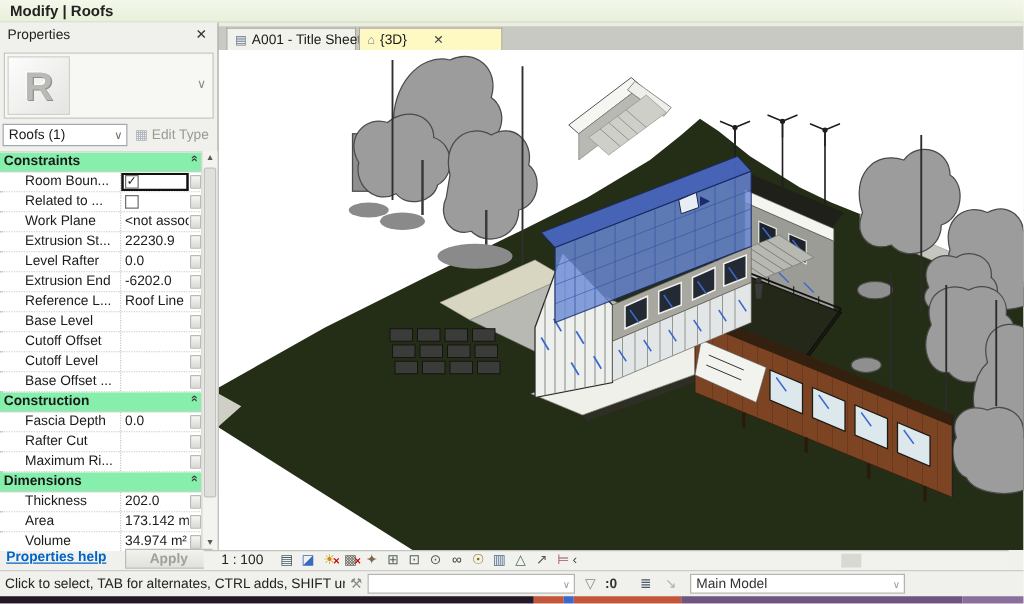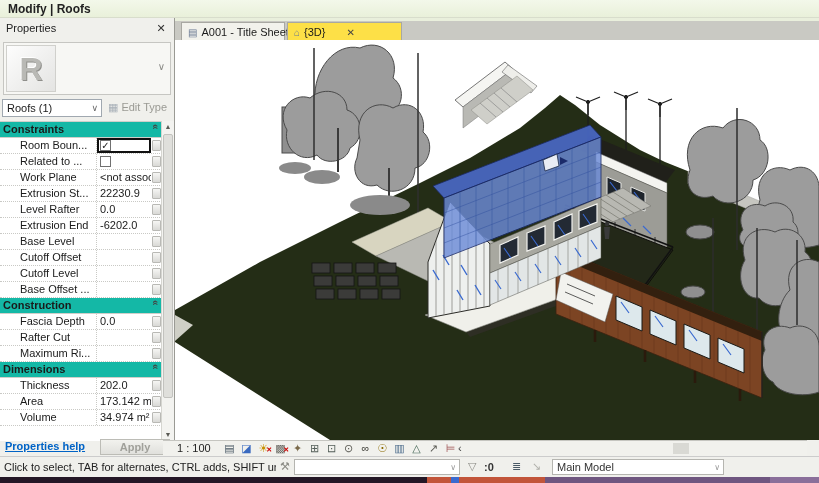--- a/index.html
+++ b/index.html
@@ -30,21 +30,21 @@
   #typeSelector { position:absolute; left:2px; top:0; width:100px; height:18px; background:#fff;
     border:1px solid #a0a8b0; padding:2px 14px 0 4px; white-space:nowrap; overflow:hidden; }
   #typeSelector .chev { position:absolute; right:3px; top:3px; color:#666; font-size:9px; }
   #editTypeBtn { position:absolute; left:106px; top:0; width:66px; height:18px; color:#9a9a94;
     padding:2px 0 0 2px; }
   #editTypeBtn .eticon { color:#a8b0b8; margin-right:3px; font-size:11px; }
 
   
   #prop-grid { position:absolute; left:0; top:103px; width:162px; height:320px; background:#fff;
     overflow:hidden; border-top:1px solid #cfcfca; }
-  .psection { display:flex; height:16px; background:#14b8a6; border-bottom:1px solid #cfcfca;
+  .psection { display:flex; height:16px; background:#86efac; border-bottom:1px solid #cfcfca;
     font-weight:bold; padding:1px 2px 0 3px; }
   .psection .ptitle { flex:1; }
   .pcollapse { display:inline-block; transform:rotate(90deg); font-size:10px; color:#444; width:12px; }
   .prow { display:flex; height:16px; background:#fff; border-bottom:1px dotted #c9c9c5; }
   .plabel { width:97px; padding:1px 2px 0 20px; white-space:nowrap; overflow:hidden;
     border-right:1px dotted #c9c9c5; }
   .pvalue { flex:1; padding:1px 2px 0 3px; white-space:nowrap; overflow:hidden; position:relative; }
   .pvalue.sel { box-shadow:inset 0 0 0 2px #111; }
   .pcheck { display:inline-block; width:11px; height:11px; border:1px solid #707070; background:#fff;
     font-size:10px; line-height:10px; text-align:center; color:#222; margin-top:1px; }
@@ -59,21 +59,21 @@
   #propBottom { position:absolute; left:0; top:424px; width:175px; height:13px;font-weight:bold; }
   #propsHelp { position:absolute; left:5px; top:-2px; color:#0063c6; text-decoration:underline; }
   #applyBtn { position:absolute; right:5px; top:-3px; width:70px; height:16px; text-align:center;
     background:linear-gradient(#f2f2ee,#e0e0dc); border:1px solid #bcbcb6; color:#a0a09a; padding-top:1px; }
 
   
   #tabbar { position:absolute; left:175px; top:18px; width:644px; height:22px; background:#c9c9c3;
     border-top:3px solid #e9efdc; }
   .vtab { position:absolute; top:1px; height:18px; padding:3px 8px 0 6px; background:#f2f2ec;
     border:1px solid #a8a8a2; border-bottom:none; white-space:nowrap; }
-  .vtab.active { background:#fde047; height:19px; }
+  .vtab.active { background:#fef9c3; height:19px; }
   .vtab .ticon { margin-right:4px; font-size:10px; color:#6a7a92; }
   .vtab .tclose { margin-left:18px; color:#444; font-size:10px; }
 
   
   #canvas { position:absolute; left:175px; top:40px; width:644px; height:400px; background:#ffffff; }
 
   
   #viewctl { position:absolute; left:163px; top:440px; width:644px; height:16px; background:#f1f1ed;
     border-top:1px solid #c5c5c0; }
   #scaleBtn { position:absolute; left:14px; top:1px; font-size:11px; color:#222; }
@@ -153,20 +153,25 @@
           <div class="pbtn"></div>
         </div>
         <div class="prow">
           <div class="plabel">Level Rafter</div>
           <div class="pvalue">0.0</div>
           <div class="pbtn"></div>
         </div>
         <div class="prow">
           <div class="plabel">Extrusion End</div>
           <div class="pvalue">-6202.0</div>
+          <div class="pbtn"></div>
+        </div>
+        <div class="prow">
+          <div class="plabel">Reference L...</div>
+          <div class="pvalue">Roof Line</div>
           <div class="pbtn"></div>
         </div>
         <div class="prow">
           <div class="plabel">Base Level</div>
           <div class="pvalue"></div>
           <div class="pbtn"></div>
         </div>
         <div class="prow">
           <div class="plabel">Cutoff Offset</div>
           <div class="pvalue"></div>

